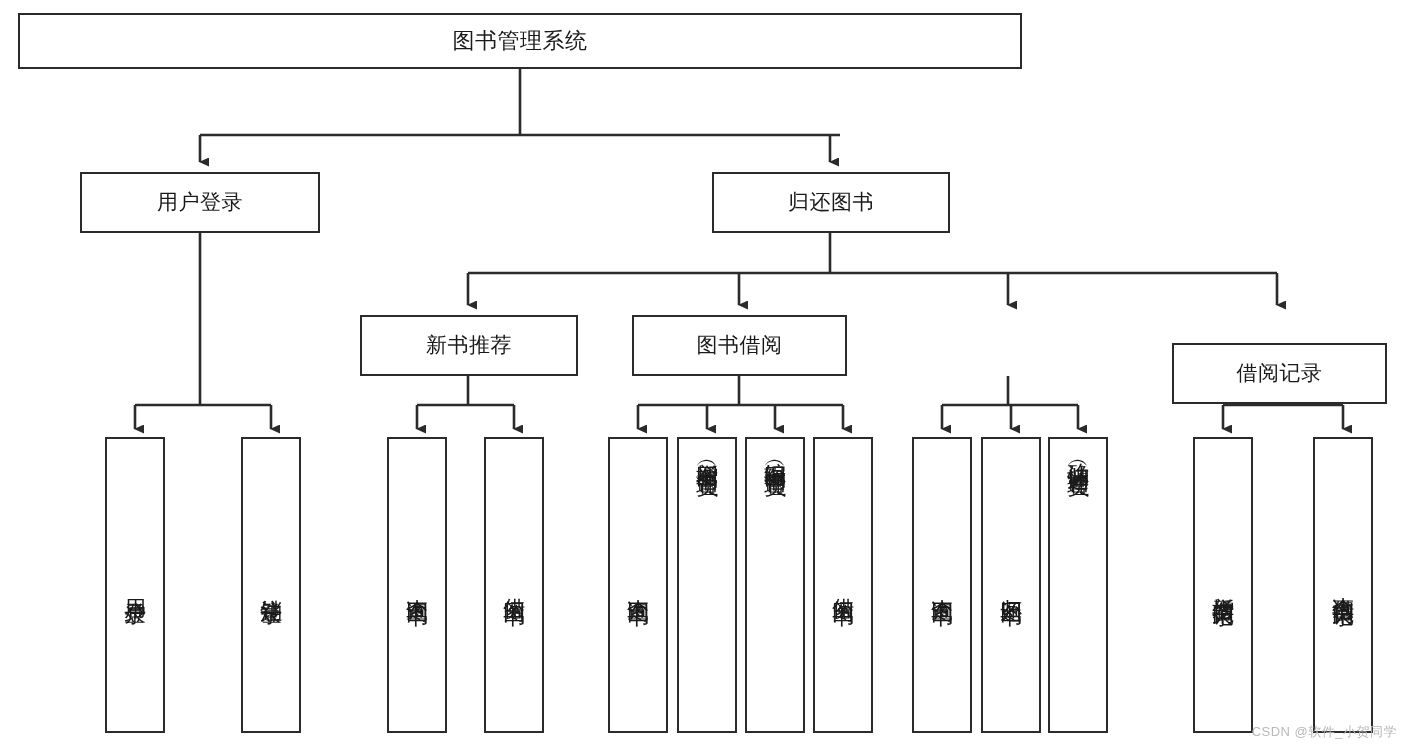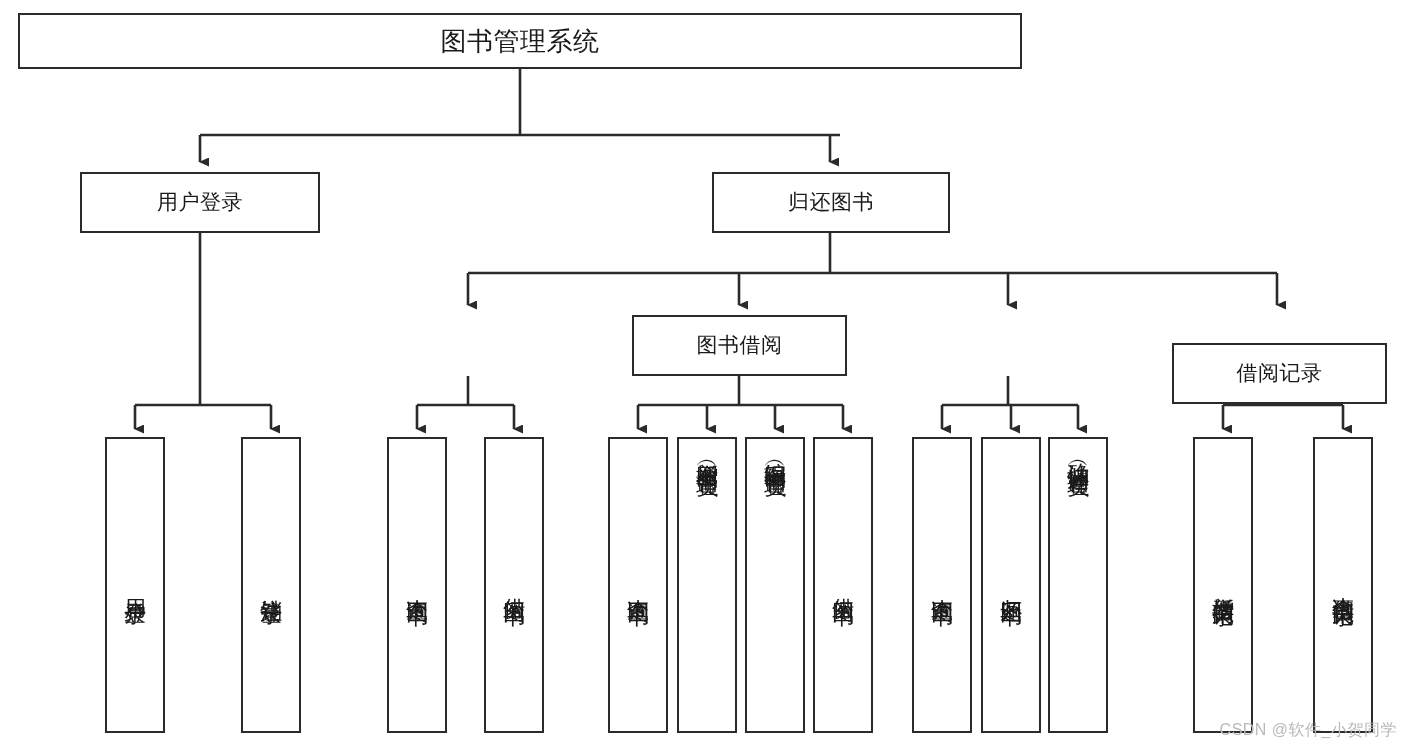--- a/index.html
+++ b/index.html
@@ -40,21 +40,21 @@
     display: block;
     text-align: center;
     line-height: 1.26;
     letter-spacing: 0.5px;
     white-space: nowrap;
   }
   .node.horizontal .node-label {
     font-size: 21px;
   }
   .node.root .node-label {
-    font-size: 26px;
+    font-size: 22px;
   }
   .node.vertical {
     align-items: flex-start;
     padding-top: 6px;
   }
   .node.vertical .node-label {
     writing-mode: vertical-rl;
     text-orientation: upright;
     font-size: 22px;
     line-height: 1.12;
@@ -63,21 +63,21 @@
     white-space: nowrap;
   }
   .node.vertical.short-text {
     align-items: center;
     padding-top: 0;
   }
   #watermark {
     position: absolute;
     right: 8px;
     bottom: 6px;
-    font-size: 16px;
+    font-size: 13px;
     color: #b9b9b9;
     letter-spacing: 0.5px;
     white-space: nowrap;
     user-select: none;
   }
 </style>
 </head>
 <body>
 
 <div id="diagram-canvas">
@@ -149,20 +149,23 @@
   </div>
 
   <div class="node horizontal" style="left:80px; top:172px; width:240px; height:61px;">
     <span class="node-label">用户登录</span>
   </div>
 
   <div class="node horizontal" style="left:712px; top:172px; width:238px; height:61px;">
     <span class="node-label">归还图书</span>
   </div>
 
+  <div class="node horizontal" style="left:360px; top:315px; width:218px; height:61px;">
+    <span class="node-label">新书推荐</span>
+  </div>
 
   <div class="node horizontal" style="left:632px; top:315px; width:215px; height:61px;">
     <span class="node-label">图书借阅</span>
   </div>
 
 
   <div class="node horizontal" style="left:1172px; top:315px; width:215px; height:61px;margin-top:28px;">
     <span class="node-label">借阅记录</span>
   </div>
 

